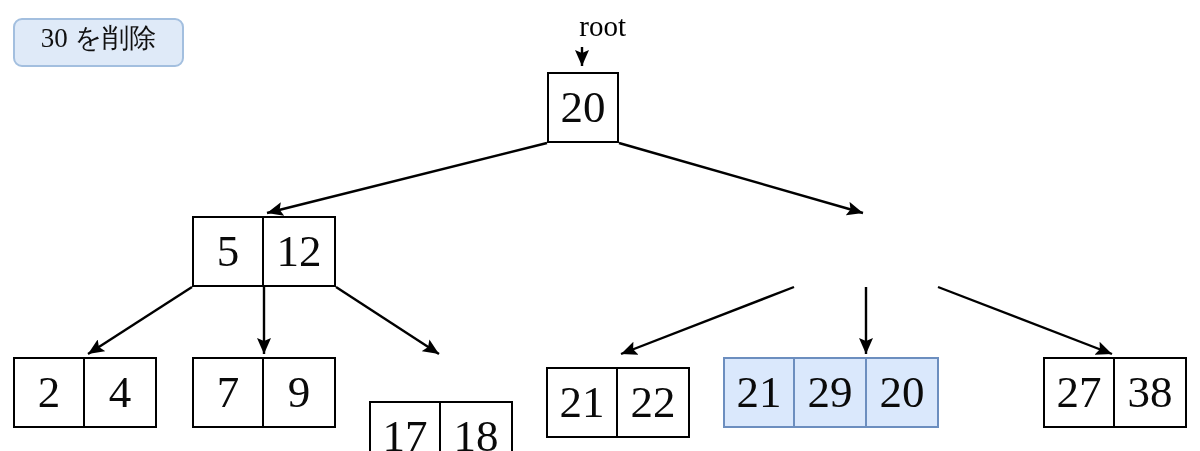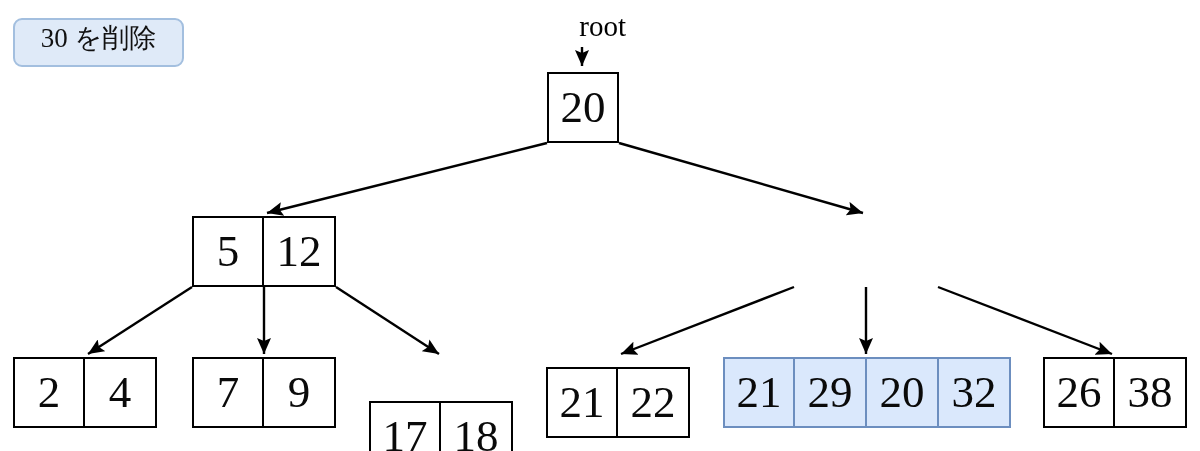--- a/index.html
+++ b/index.html
@@ -108,21 +108,20 @@
 
   <div class="node" style="left:546px; top:367px;">
     <div class="cell">21</div>
     <div class="cell">22</div>
   </div>
 
   <div class="node hl" style="left:723px; top:357px;">
     <div class="cell">21</div>
     <div class="cell">29</div>
     <div class="cell">20</div>
-    <div class="cell">32</div>
   </div>
 
   <div class="node" style="left:1043px; top:357px;">
-    <div class="cell">26</div>
+    <div class="cell">27</div>
     <div class="cell">38</div>
   </div>
 
 </div>
 
 </body></html>

